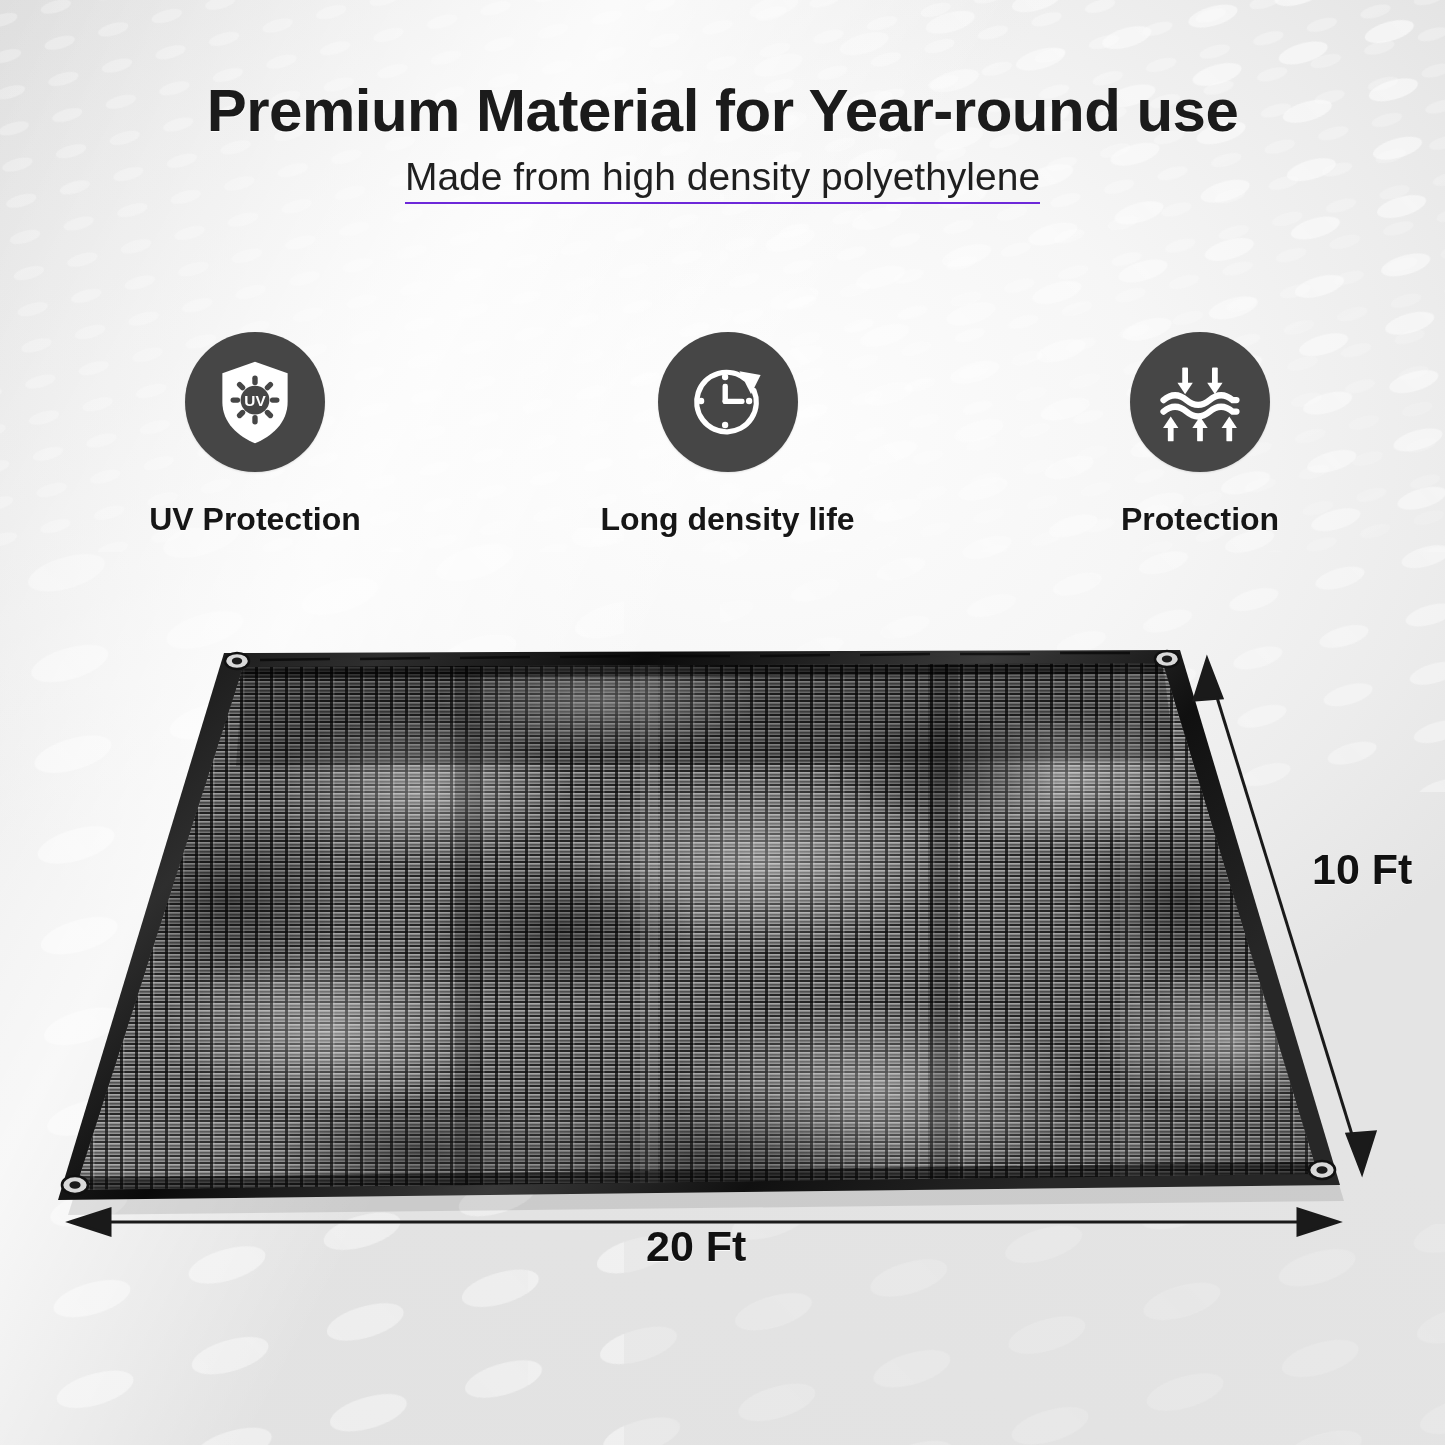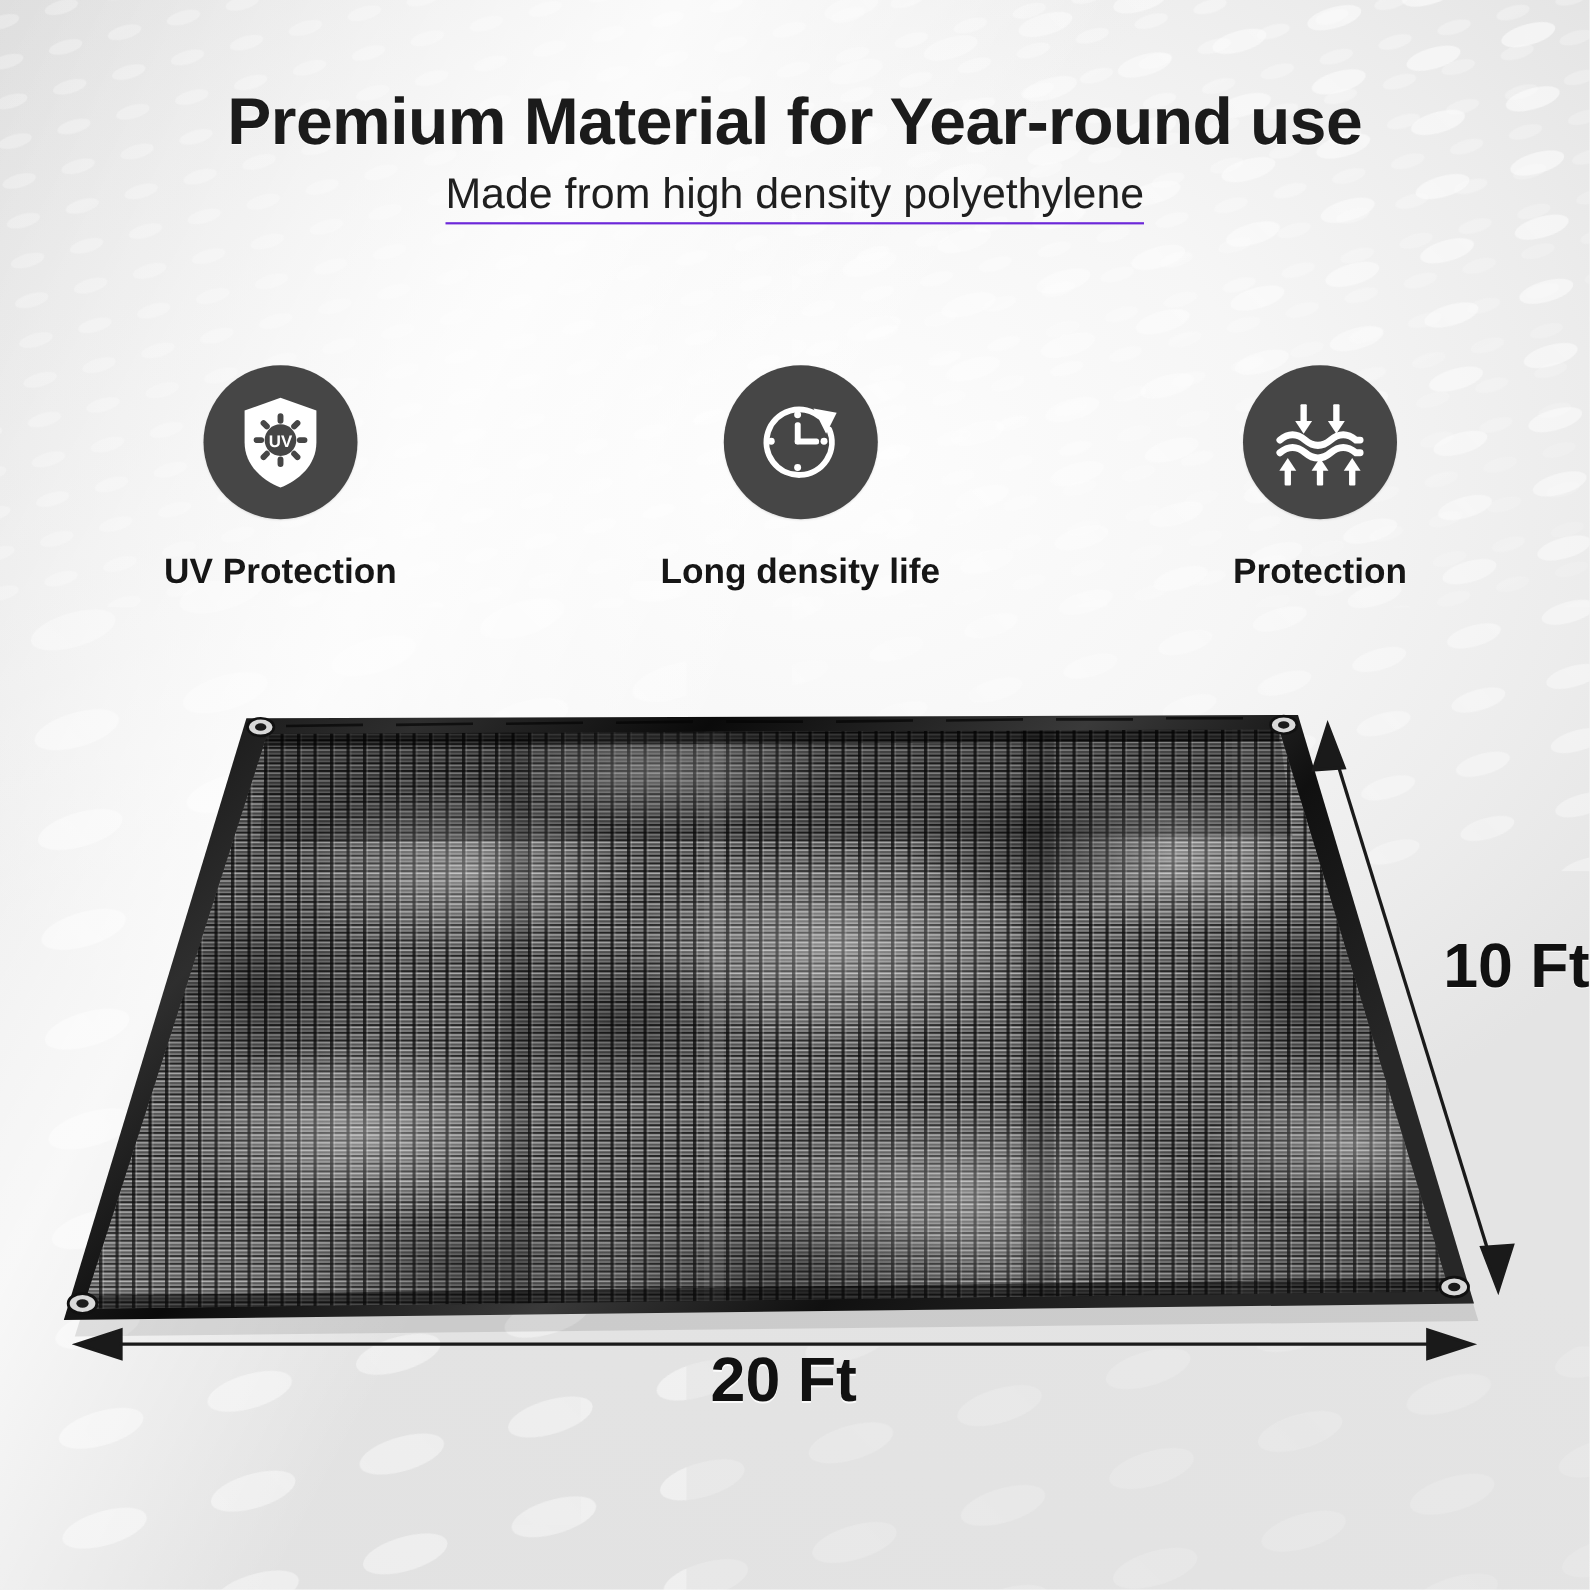--- a/index.html
+++ b/index.html
@@ -87,21 +87,21 @@
   #product-wrap{
     position:absolute;
     left:0; top:0; width:1445px; height:1445px;
     pointer-events:none;
   }
   #product-svg{ width:100%; height:100%; display:block; }
 
   
   .dim-label{
     position:absolute;
-    font-size:57px;
+    font-size:43px;
     font-weight:bold;
     color:#111;
     white-space:nowrap;
     text-shadow:0 1px 0 rgba(255,255,255,.85);
   }
   #dim-height-label{ left:1312px; top:845px; }
   #dim-width-label{ left:646px; top:1222px; }
 </style>
 </head>
 <body>

